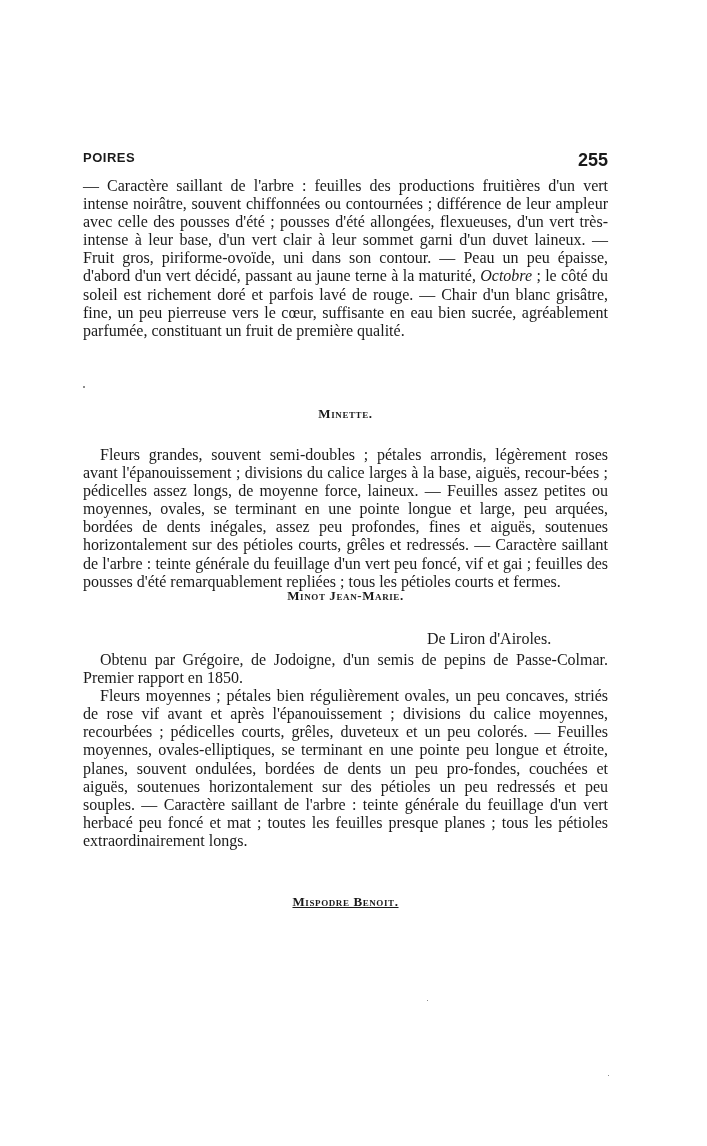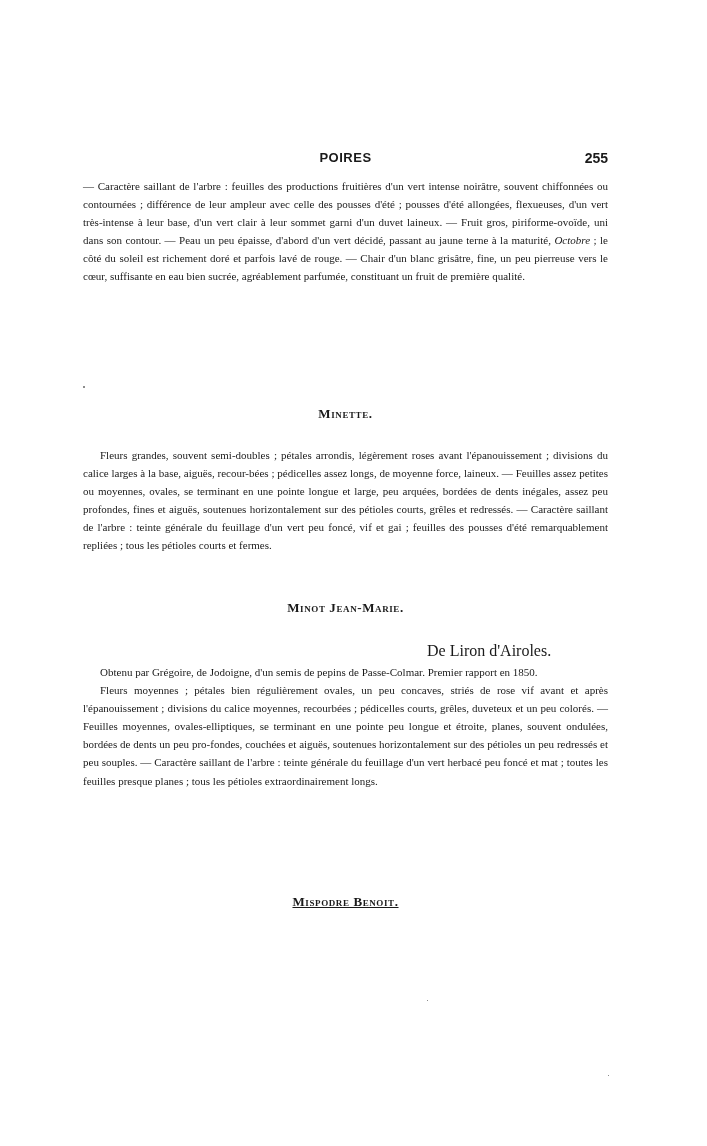--- a/index.html
+++ b/index.html
@@ -25,43 +25,42 @@
     position: absolute;
     top: 150px;
     left: 0;
     width: 525px;
     height: 20px;
   }
   .running-title {
     position: absolute;
     left: 0;
     width: 525px;
-    text-align: center;
     font-family: "Liberation Sans", "DejaVu Sans", sans-serif;
     font-weight: bold;
     font-size: 13px;
     letter-spacing: 0.5px;
     top: 0;
   }
   .page-number {
     position: absolute;
     right: 0;
     top: 0;
     font-family: "Liberation Sans", "DejaVu Sans", sans-serif;
     font-weight: bold;
-    font-size: 14px;
+    font-size: 18px;
   }
   .section {
     position: absolute;
     left: 0;
     width: 525px;
   }
   .body-text {
     font-family: "Liberation Serif", "DejaVu Serif", serif;
-    font-size: 11px;
+    font-size: 16px;
     line-height: 18.1px;
     text-align: justify;
     margin: 0;
     hyphens: manual;
   }
   .body-text.indent {
     text-indent: 17px;
   }
   .heading {
     text-align: center;
@@ -97,21 +96,21 @@
 
   <div class="section" style="top:177px;">
     <p class="body-text"><span>— Caractère saillant de l'arbre : feuilles des productions fruitières d'un vert intense noirâtre, souvent chiffonnées ou contournées ; différence de leur ampleur avec celle des pousses d'été ; pousses d'été allongées, flexueuses, d'un vert très-intense à leur base, d'un vert clair à leur sommet garni d'un duvet laineux. — Fruit gros, piriforme-ovoïde, uni dans son contour. — Peau un peu épaisse, d'abord d'un vert décidé, passant au jaune terne à la maturité, </span><em>Octobre</em><span> ; le côté du soleil est richement doré et parfois lavé de rouge. — Chair d'un blanc grisâtre, fine, un peu pierreuse vers le cœur, suffisante en eau bien sucrée, agréablement parfumée, constituant un fruit de première qualité.</span></p>
   </div>
 
   <div class="section" style="top:382px;margin-top:24px;">
     <h2 class="heading">Minette.</h2>
     <p class="body-text indent" style="margin-top:24px;">Fleurs grandes, souvent semi-doubles ; pétales arrondis, légèrement roses avant l'épanouissement ; divisions du calice larges à la base, aiguës, recour-bées ; pédicelles assez longs, de moyenne force, laineux. — Feuilles assez petites ou moyennes, ovales, se terminant en une pointe longue et large, peu arquées, bordées de dents inégales, assez peu profondes, fines et aiguës, soutenues horizontalement sur des pétioles courts, grêles et redressés. — Caractère saillant de l'arbre : teinte générale du feuillage d'un vert peu foncé, vif et gai ; feuilles des pousses d'été remarquablement repliées ; tous les pétioles courts et fermes.</p>
   </div>
 
-  <div class="section" style="top:600px;">
+  <div class="section" style="top:588px;">
     <h2 class="heading">Minot Jean-Marie.</h2>
     <p class="attribution" style="margin-top:26px;">De Liron d'Airoles.</p>
     <p class="body-text indent">Obtenu par Grégoire, de Jodoigne, d'un semis de pepins de Passe-Colmar. Premier rapport en 1850.</p>
     <p class="body-text indent">Fleurs moyennes ; pétales bien régulièrement ovales, un peu concaves, striés de rose vif avant et après l'épanouissement ; divisions du calice moyennes, recourbées ; pédicelles courts, grêles, duveteux et un peu colorés. — Feuilles moyennes, ovales-elliptiques, se terminant en une pointe peu longue et étroite, planes, souvent ondulées, bordées de dents un peu pro-fondes, couchées et aiguës, soutenues horizontalement sur des pétioles un peu redressés et peu souples. — Caractère saillant de l'arbre : teinte générale du feuillage d'un vert herbacé peu foncé et mat ; toutes les feuilles presque planes ; tous les pétioles extraordinairement longs.</p>
   </div>
 
   <div class="section" style="top:894px;text-decoration:underline;">
     <h2 class="heading">Mispodre Benoit.</h2>
   </div>
 

